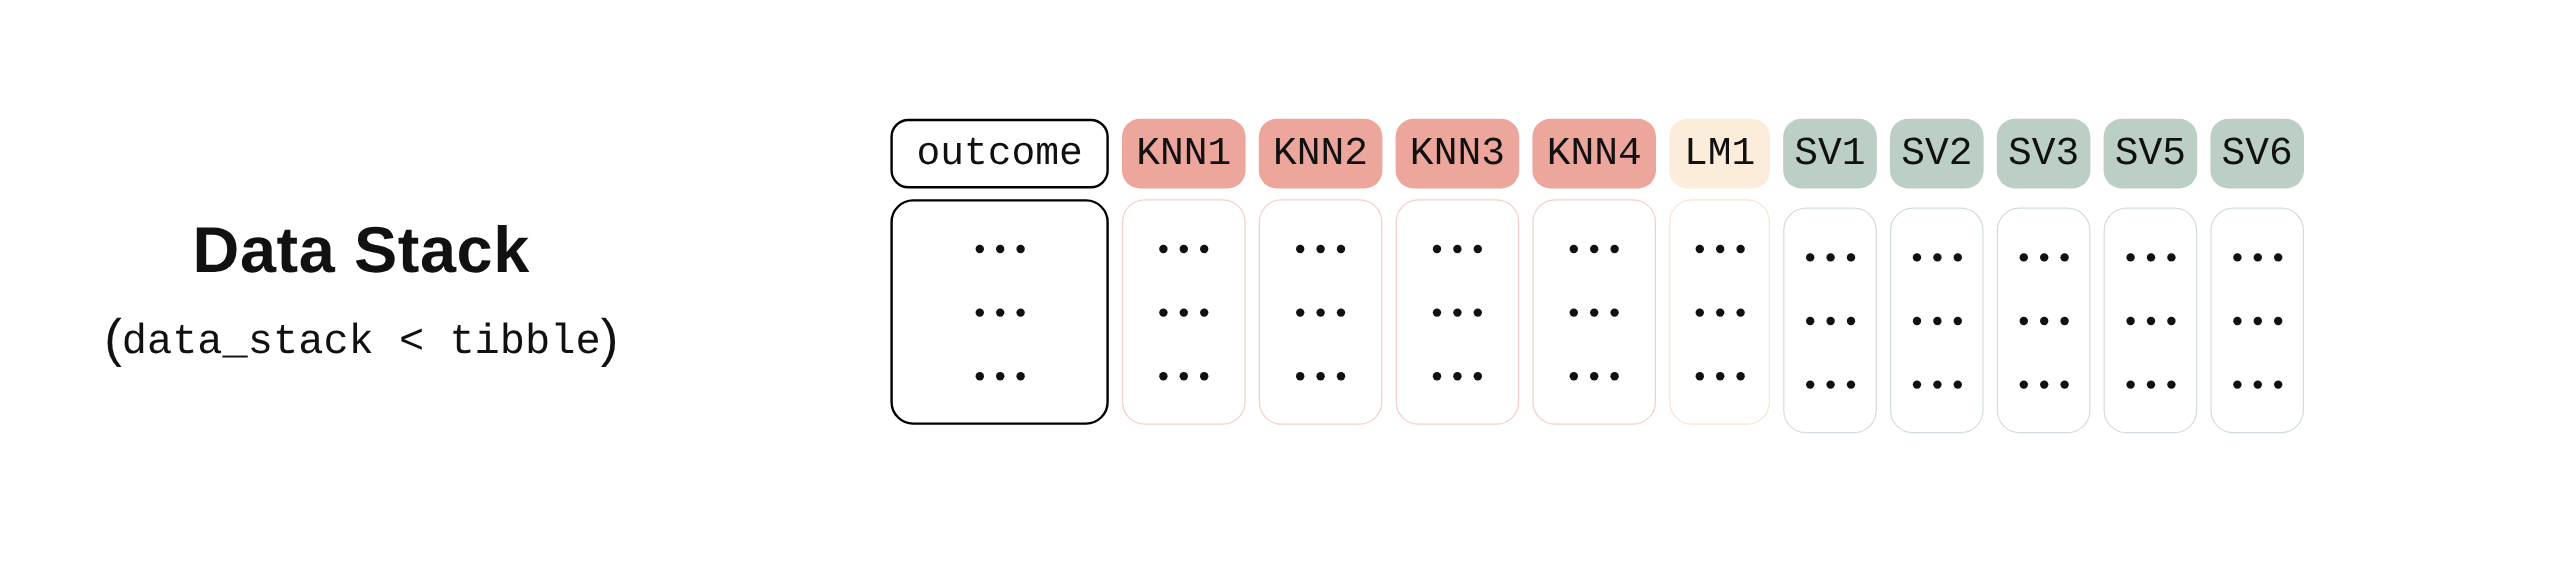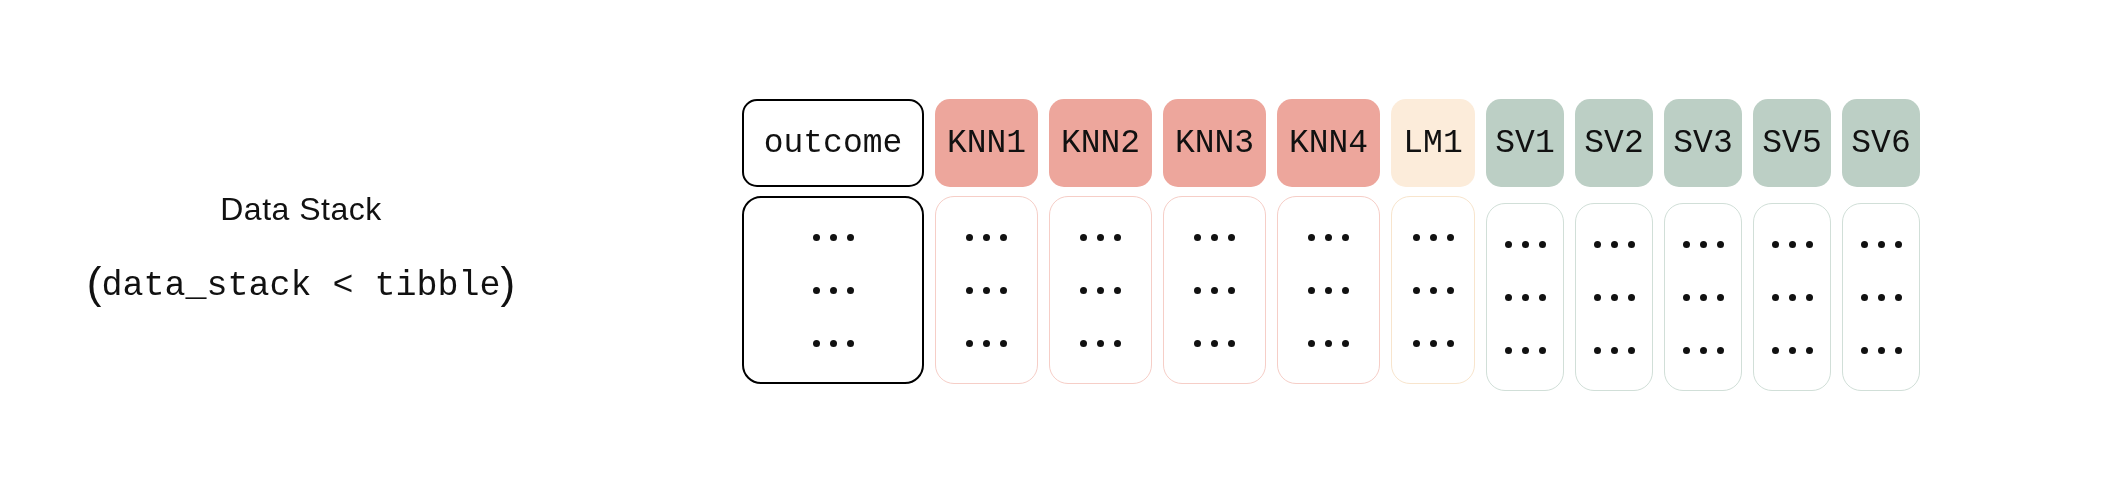--- a/index.html
+++ b/index.html
@@ -20,23 +20,23 @@
   
   .label-block {
     position: absolute;
     left: 61px;
     top: 183px;
     width: 480px;
     text-align: center;
   }
   .label-title {
     font-family: "Liberation Sans", sans-serif;
-    font-size: 32px;
+    font-size: 54px;
     line-height: 52px;
-    font-weight: 400;
+    font-weight: 700;
     letter-spacing: 0.5px;
   }
   .label-subtitle {
     margin-top: 26px;
     font-family: "Liberation Mono", monospace;
     font-size: 35px;
     line-height: 44px;
     white-space: nowrap;
   }
   .label-subtitle .paren {
@@ -60,21 +60,21 @@
     flex-direction: column;
     gap: 9px;
   }
   .col-outcome { width: 182px; }
   .col-knn     { width: 103px; }
   .col-lm      { width: 84px;  }
   .col-sv      { width: 78px; gap: 16px;  }
 
   .header {
     box-sizing: border-box;
-    height: 88px;
+    height: 58px;
     border-radius: 15px;
     display: flex;
     align-items: center;
     justify-content: center;
     font-family: "Liberation Mono", monospace;
     font-size: 33px;
     letter-spacing: 0px;
     color: #111111;
   }
   .col-outcome .header { background: #ffffff; border: 2px solid #000000; }

